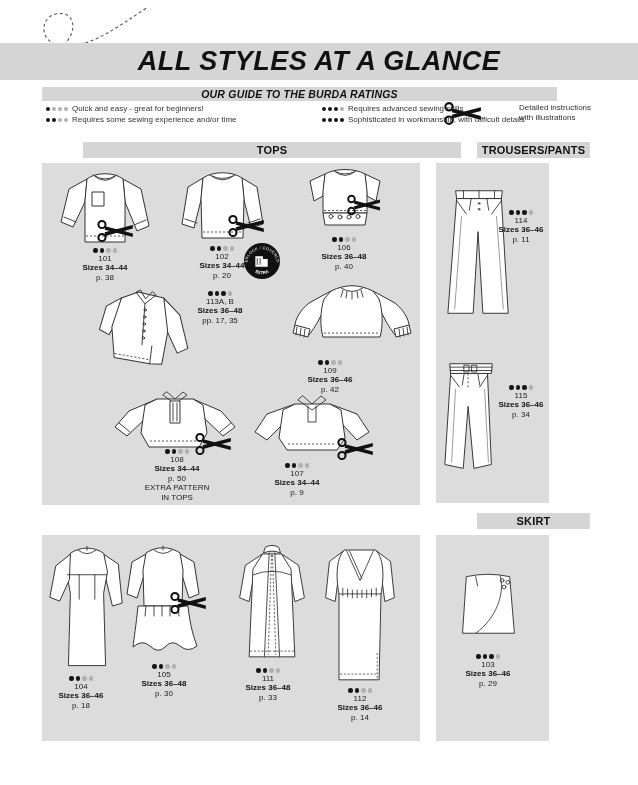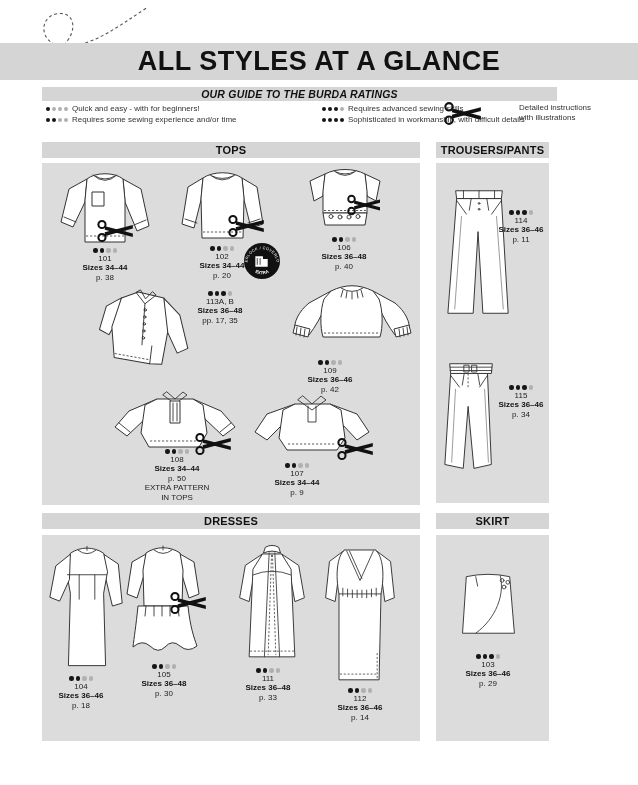--- a/index.html
+++ b/index.html
@@ -1,23 +1,23 @@
 <!DOCTYPE html>
 <html><head>
 <meta charset="utf-8">
 <style>
   html,body{margin:0;padding:0;background:#fff;}
   #page{position:relative;width:638px;height:785px;background:#ffffff;overflow:hidden;
         font-family:"Liberation Sans", sans-serif;color:#1c1c1c;}
   .bar{position:absolute;background:#d5d5d5;display:flex;align-items:center;justify-content:center;
        font-weight:bold;color:#111;}
   .panel{position:absolute;background:#dcdcdc;}
-  .title-bar{left:0;top:43px;width:638px;height:37px;font-size:27px;letter-spacing:.5px;}
+  .title-bar{left:0;top:43px;width:638px;height:37px;font-size:27px;letter-spacing:.5px;font-style:italic;}
   .guide-bar{left:42px;top:87px;width:515px;height:14px;font-size:10.5px;letter-spacing:.2px;font-style:italic;}
-  .sec-bar{height:16px;font-size:11px;letter-spacing:.2px;}
+  .sec-bar{height:16px;font-size:11px;letter-spacing:.2px;margin-left:41px;}
   .legend-row{position:absolute;font-size:8px;color:#333;display:flex;align-items:center;gap:4px;white-space:nowrap;}
   .note-line{position:absolute;font-size:8px;color:#333;white-space:nowrap;margin-left:32px;}
   .dots{display:flex;align-items:center;gap:2px;justify-content:center;}
   .dot{width:4.5px;height:4.5px;border-radius:50%;display:inline-block;}
   .dot.on{background:#161616;}
   .dot.off{background:#b0b0b0;}
   .legend-row .dot{width:4px;height:4px;}
   .caption{position:absolute;text-align:center;line-height:9.5px;}
   .caption .dots{margin-bottom:1px;}
   .caption .num,.caption .pg,.caption .extra{font-size:8px;color:#222;}
@@ -55,21 +55,21 @@
     <span>OUR GUIDE TO THE BURDA RATINGS</span>
   </div>
 
   <div class="legend-row" style="left:46px;top:104px">
     <span class="dots">
         <span class="dot on"></span>
         <span class="dot off"></span>
         <span class="dot off"></span>
         <span class="dot off"></span>
       </span>
-    <span>Quick and easy - with for beginners!</span>
+    <span>Quick and easy - great for beginners!</span>
   </div>
   <div class="legend-row" style="left:46px;top:115px">
     <span class="dots">
         <span class="dot on"></span>
         <span class="dot on"></span>
         <span class="dot off"></span>
         <span class="dot off"></span>
       </span>
     <span>Requires some sewing experience and/or time</span>
   </div>
@@ -95,23 +95,20 @@
     <use href="#sciss"></use>
   </svg>
   <div class="note-line" style="left:487px;top:103px">Detailed instructions</div>
   <div class="note-line" style="left:487px;top:113px">with illustrations</div>
 
   <div class="bar sec-bar" style="left:42px;top:142px;width:378px">
     <span>TOPS</span>
   </div>
   <div class="bar sec-bar" style="left:436px;top:142px;width:113px">
     <span>TROUSERS/PANTS</span>
-  </div>
-  <div class="bar sec-bar" style="left:42px;top:513px;width:378px">
-    <span>DRESSES</span>
   </div>
   <div class="bar sec-bar" style="left:436px;top:513px;width:113px">
     <span>SKIRT</span>
   </div>
 
   <div class="panel" style="left:42px;top:163px;width:378px;height:342px"></div>
   <div class="panel" style="left:436px;top:163px;width:113px;height:340px"></div>
   <div class="panel" style="left:42px;top:535px;width:378px;height:206px"></div>
   <div class="panel" style="left:436px;top:535px;width:113px;height:206px"></div>
 

